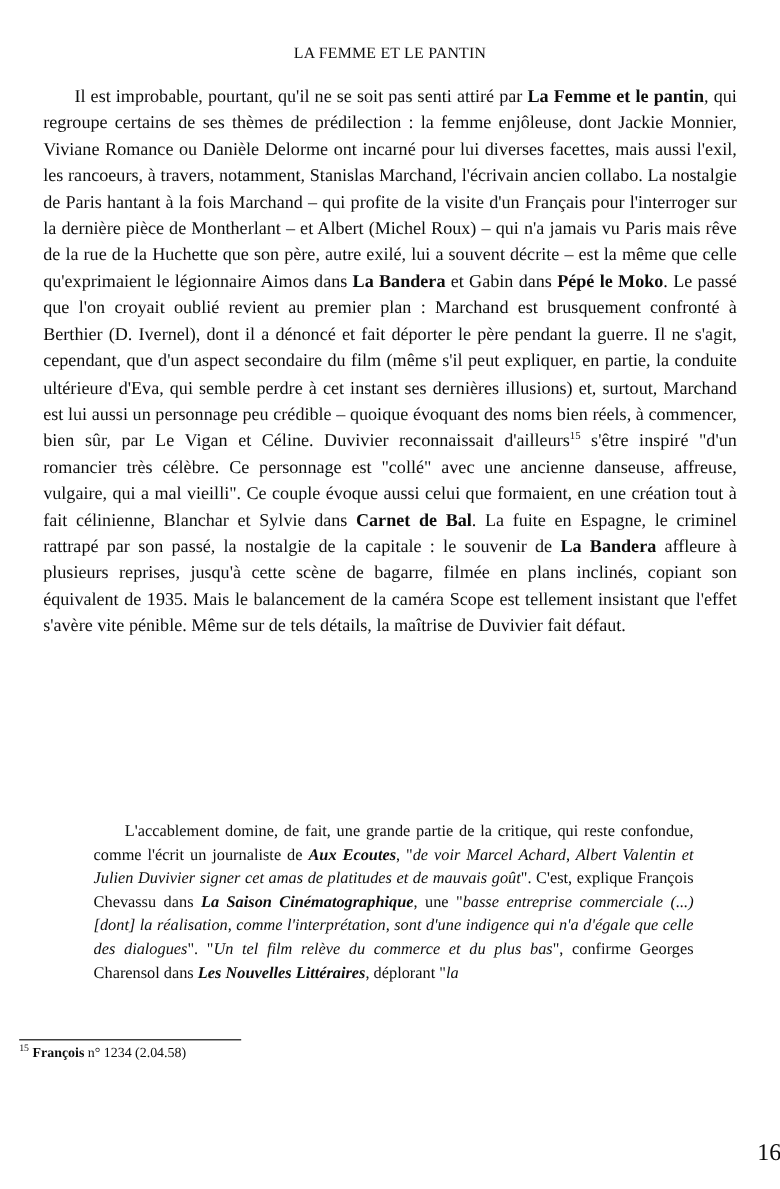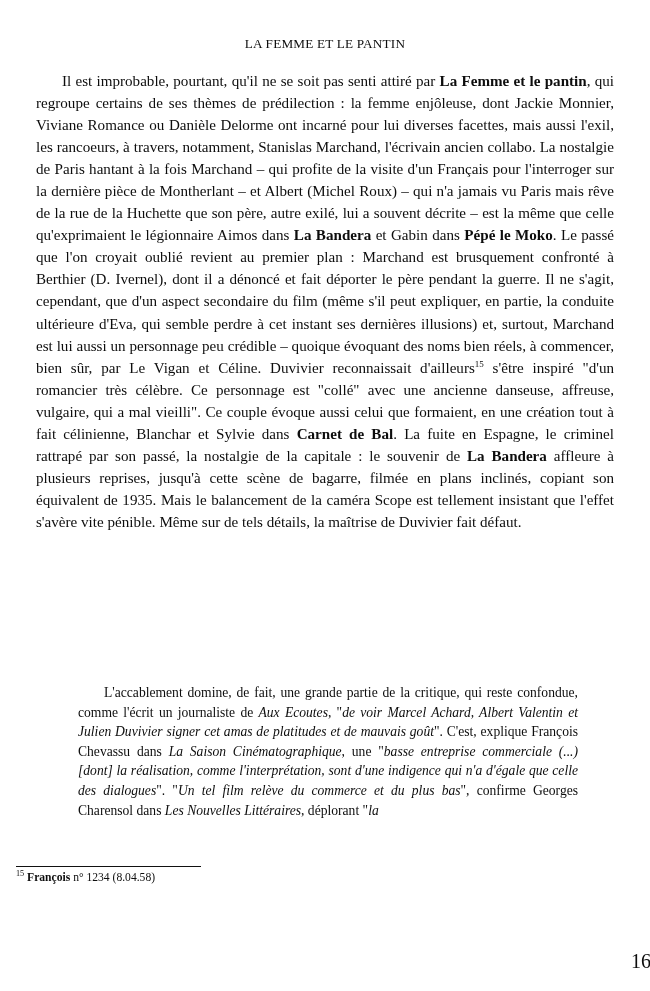--- a/index.html
+++ b/index.html
@@ -87,21 +87,21 @@
     position: absolute;
     top: 950px;
     left: 0;
     width: 650px;
     text-align: right;
     font-size: 20px;
     padding-left: 11px;
   }
   b, .b { font-weight: bold; }
   i, .i { font-style: italic; }
-  .bi { font-weight: normal; font-style: italic; }
+  .bi { font-weight: bold; font-style: italic; }
   sup.fnref {
     font-size: 9px;
     vertical-align: super;
     line-height: 0;
   }
 </style>
 </head>
 <body>
 
 <div class="page">
@@ -111,17 +111,17 @@
   <div class="body-block">
     <p class="body-par indent" id="par-2"><span>Il est improbable, pourtant, qu'il ne se soit pas senti attiré par </span><b>La Femme et le pantin</b><span>, qui regroupe certains de ses thèmes de prédilection : la femme enjôleuse, dont Jackie Monnier, Viviane Romance ou Danièle Delorme ont incarné pour lui diverses facettes, mais aussi l'exil, les rancoeurs, à travers, notamment, Stanislas Marchand, l'écrivain ancien collabo. La nostalgie de Paris hantant à la fois Marchand – qui profite de la visite d'un Français pour l'interroger sur la dernière pièce de Montherlant – et Albert (Michel Roux) – qui n'a jamais vu Paris mais rêve de la rue de la Huchette que son père, autre exilé, lui a souvent décrite – est la même que celle qu'exprimaient le légionnaire Aimos dans </span><b>La Bandera</b><span> et Gabin dans </span><b>Pépé le Moko</b><span>. Le passé que l'on croyait oublié revient au premier plan : Marchand est brusquement confronté à Berthier (D. Ivernel), dont il a dénoncé et fait déporter le père pendant la guerre. Il ne s'agit, cependant, que d'un aspect secondaire du film (même s'il peut expliquer, en partie, la conduite ultérieure d'Eva, qui semble perdre à cet instant ses dernières illusions) et, surtout, Marchand est lui aussi un personnage peu crédible – quoique évoquant  des noms bien réels, à commencer, bien sûr, par Le Vigan et Céline. Duvivier reconnaissait d'ailleurs</span><sup class="fnref">15</sup><span> s'être inspiré "d'un romancier très célèbre. Ce personnage est "collé" avec une ancienne danseuse, affreuse, vulgaire, qui a mal vieilli". Ce couple évoque aussi celui que formaient, en une création tout à fait célinienne, Blanchar et Sylvie dans </span><b>Carnet de Bal</b><span>. La fuite en Espagne, le criminel rattrapé par son passé, la nostalgie de la capitale : le souvenir de </span><b>La Bandera</b><span> affleure à plusieurs reprises, jusqu'à cette scène de bagarre, filmée en plans inclinés, copiant son équivalent de 1935. Mais le balancement de la caméra Scope est tellement insistant que l'effet s'avère vite pénible. Même sur de tels détails, la maîtrise de Duvivier fait défaut.</span></p>
   </div>
 
   <div class="quote-block">
     <p class="quote-par" id="quote-1"><span>L'accablement domine, de fait, une grande partie de la critique, qui reste confondue, comme l'écrit un journaliste de </span><span class="bi">Aux Ecoutes</span><span>, "</span><i>de voir Marcel Achard, Albert Valentin et Julien Duvivier signer cet amas de platitudes et de mauvais goût</i><span>". C'est, explique François Chevassu dans </span><span class="bi">La Saison Cinématographique</span><span>, une "</span><i>basse entreprise commerciale (...) [dont] la réalisation, comme l'interprétation, sont d'une indigence qui n'a d'égale que celle des dialogues</i><span>". "</span><i>Un tel film relève du commerce et du plus bas</i><span>", confirme Georges Charensol dans </span><span class="bi">Les Nouvelles Littéraires</span><span>, déplorant "</span><i>la</i></p>
   </div>
 
   <div class="footnote-rule"></div>
 
-  <div class="footnote" id="footnote-1"><sup>15</sup> <span><b>François</b><span> n° 1234 (8.04.58)</span></span></div>
+  <div class="footnote" id="footnote-1"><sup>15</sup> <span><b>François</b><span> n° 1234 (2.04.58)</span></span></div>
 
   <div class="page-number">161</div>
 
 </div>
 
 </body></html>

